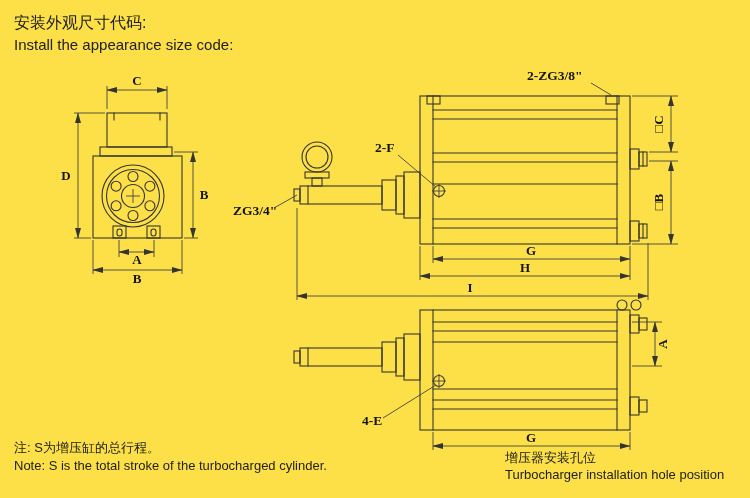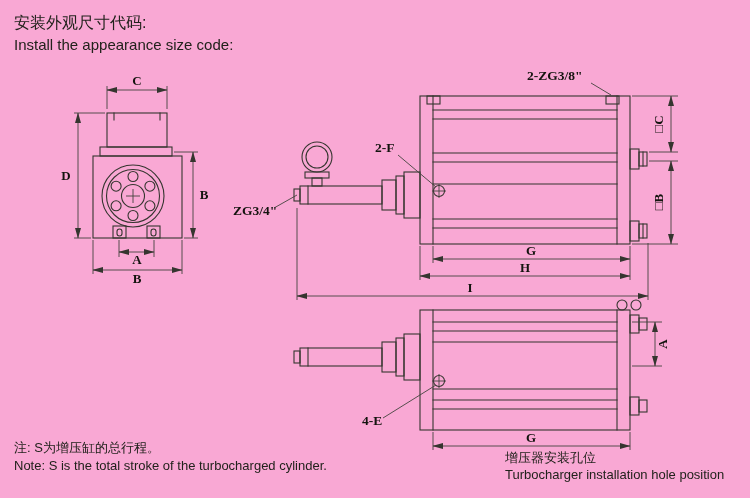--- a/index.html
+++ b/index.html
@@ -1,17 +1,17 @@
 <!DOCTYPE html>
 <html><head>
 <meta charset="utf-8">
 <style>
   html,body{margin:0;padding:0;}
   body{width:750px;height:498px;}
-  .screen{position:relative;width:750px;height:498px;background:#f9a8d4;overflow:hidden;}
+  .screen{position:relative;width:750px;height:498px;background:#fde047;overflow:hidden;}
   svg{display:block;}
   .part{stroke:#35352f;stroke-width:1.1;fill:none;stroke-linecap:square;}
   .dim{stroke:#44443e;stroke-width:0.9;fill:none;}
   .arrow{fill:#35352f;}
   .dimtxt{font-family:"Liberation Serif",serif;font-size:13px;font-weight:bold;fill:#14140f;}
   .callout{font-family:"Liberation Serif",serif;font-size:13.5px;font-weight:bold;fill:#14140f;}
   .title-zh{font-family:"Liberation Sans",sans-serif;font-size:16px;fill:#22221c;}
   .title-en{font-family:"Liberation Sans",sans-serif;font-size:15px;fill:#22221c;}
   .note{font-family:"Liberation Sans",sans-serif;font-size:13px;fill:#22221c;}
 </style>

